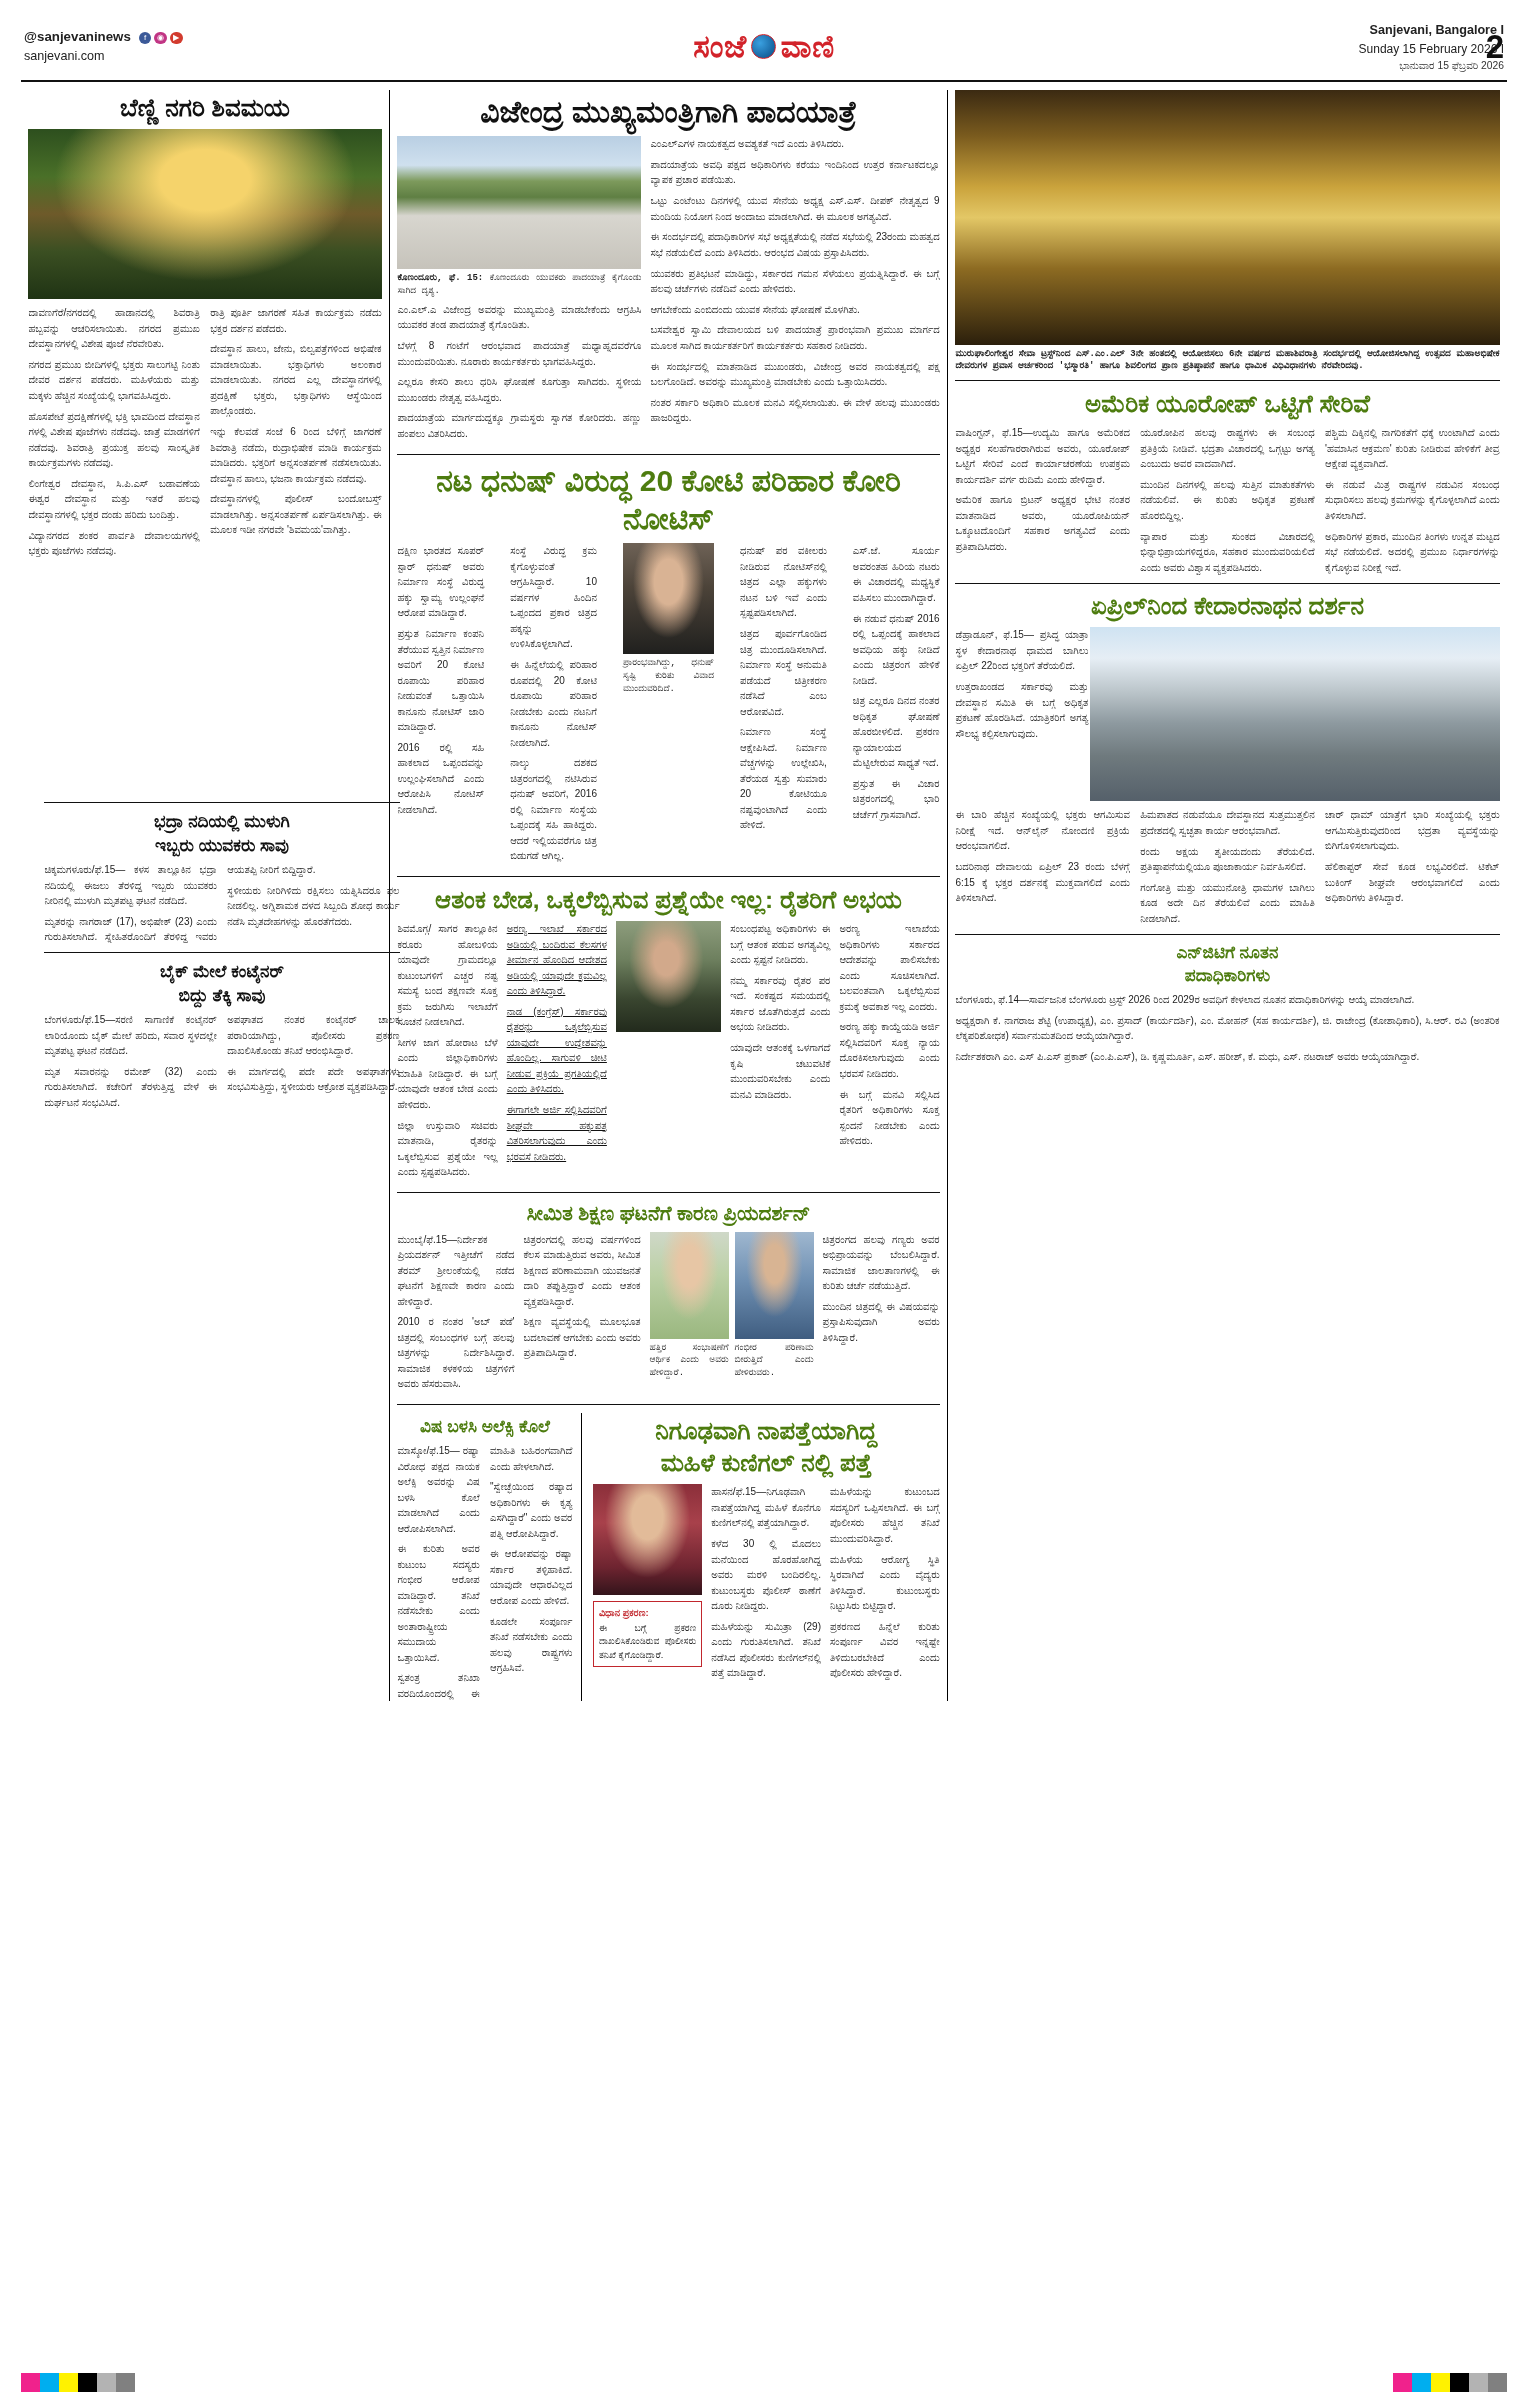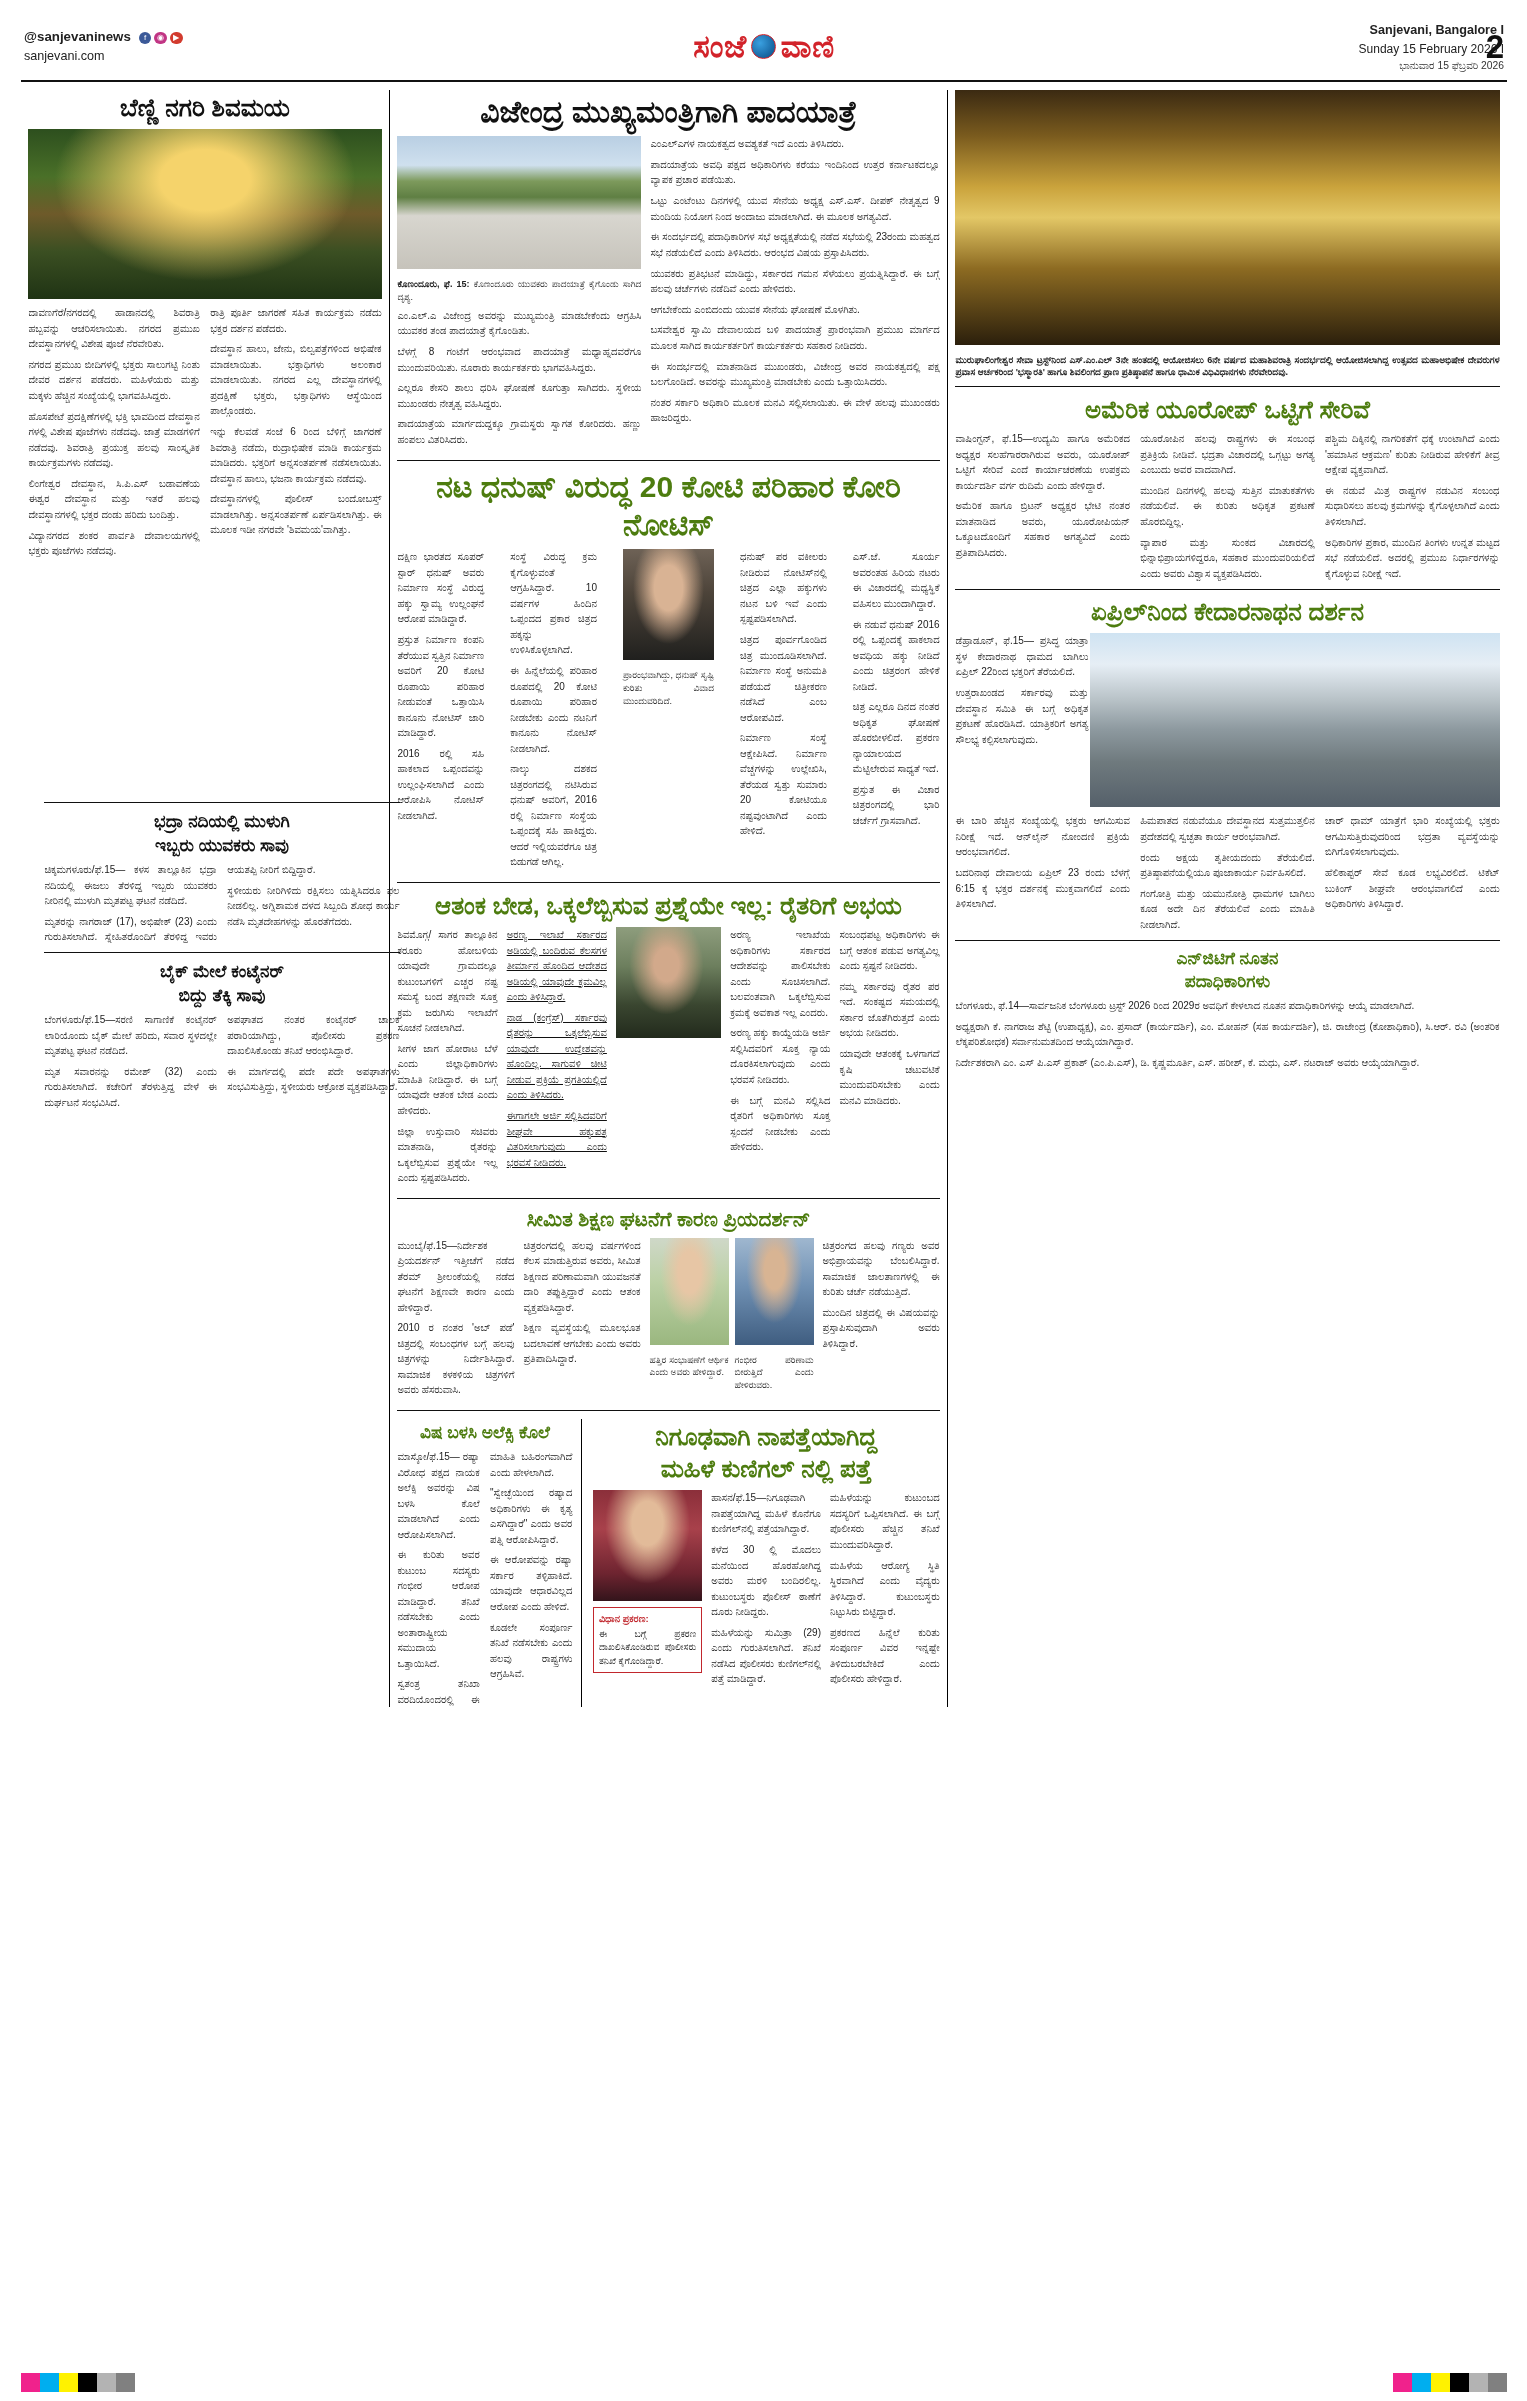--- a/index.html
+++ b/index.html
@@ -85,21 +85,21 @@
   .cols3 { column-count: 3; column-gap: 10.3px; }
   .body-text p { margin: 0 0 5.2px 0; }
 
   .photo {
     width: 100%;
     background: #ccc;
     display:block;
     position: relative;
     overflow:hidden;
   }
-  .cap { font-size: 9px; line-height:1.4; color:#222; margin-top:9px; text-align:justify;}
+  .cap { font-size: 9px; line-height:1.4; color:#222; margin-top:3px; text-align:justify;font-family:Liberation Mono, monospace;}
   .cap-b { font-weight: bold; }
 
   .imgbox { margin: 4.4px 0 6px 0; }
 
   
   .ph-temple {
     background:
       radial-gradient(ellipse at 50% 30%, #f5d36b 0 18%, rgba(245,211,107,0) 60%),
       linear-gradient(180deg,#2d4f1e 0%, #4a7028 28%, #6e5a2a 50%, #3b4f22 72%, #1f3314 100%);
   }
@@ -303,30 +303,30 @@
               <p>ಅರಣ್ಯ ಇಲಾಖೆ ಸರ್ಕಾರದ ಅಡಿಯಲ್ಲಿ ಬಂದಿರುವ ಕೆಲಸಗಳ ತೀರ್ಮಾನ ಹೊಂದಿದ ಆದೇಶದ ಅಡಿಯಲ್ಲಿ ಯಾವುದೇ ಕ್ರಮವಿಲ್ಲ ಎಂದು ತಿಳಿಸಿದ್ದಾರೆ.</p>
               <p>ನಾಡ (ಕಂಗ್ರೆಸ್) ಸರ್ಕಾರವು ರೈತರನ್ನು ಒಕ್ಕಲೆಬ್ಬಿಸುವ ಯಾವುದೇ ಉದ್ದೇಶವನ್ನು ಹೊಂದಿಲ್ಲ. ಸಾಗುವಳಿ ಚೀಟಿ ನೀಡುವ ಪ್ರಕ್ರಿಯೆ ಪ್ರಗತಿಯಲ್ಲಿದೆ ಎಂದು ತಿಳಿಸಿದರು.</p>
               <p>ಈಗಾಗಲೇ ಅರ್ಜಿ ಸಲ್ಲಿಸಿದವರಿಗೆ ಶೀಘ್ರವೇ ಹಕ್ಕುಪತ್ರ ವಿತರಿಸಲಾಗುವುದು ಎಂದು ಭರವಸೆ ನೀಡಿದರು.</p>
             </div>
           </div>
           <div style="flex:1.05;">
             <div class="photo ph-speaker" style="height:111px;"></div>
           </div>
           <div style="flex:1;">
             <div class="body-text">
+              <p>ಸಂಬಂಧಪಟ್ಟ ಅಧಿಕಾರಿಗಳು ಈ ಬಗ್ಗೆ ಆತಂಕ ಪಡುವ ಅಗತ್ಯವಿಲ್ಲ ಎಂದು ಸ್ಪಷ್ಟನೆ ನೀಡಿದರು.</p>
+              <p>ನಮ್ಮ ಸರ್ಕಾರವು ರೈತರ ಪರ ಇದೆ. ಸಂಕಷ್ಟದ ಸಮಯದಲ್ಲಿ ಸರ್ಕಾರ ಜೊತೆಗಿರುತ್ತದೆ ಎಂದು ಅಭಯ ನೀಡಿದರು.</p>
+              <p>ಯಾವುದೇ ಆತಂಕಕ್ಕೆ ಒಳಗಾಗದೆ ಕೃಷಿ ಚಟುವಟಿಕೆ ಮುಂದುವರಿಸಬೇಕು ಎಂದು ಮನವಿ ಮಾಡಿದರು.</p>
+            </div>
+          </div>
+          <div style="flex:1;">
+            <div class="body-text">
               <p>ಅರಣ್ಯ ಇಲಾಖೆಯ ಅಧಿಕಾರಿಗಳು ಸರ್ಕಾರದ ಆದೇಶವನ್ನು ಪಾಲಿಸಬೇಕು ಎಂದು ಸೂಚಿಸಲಾಗಿದೆ. ಬಲವಂತವಾಗಿ ಒಕ್ಕಲೆಬ್ಬಿಸುವ ಕ್ರಮಕ್ಕೆ ಅವಕಾಶ ಇಲ್ಲ ಎಂದರು.</p>
               <p>ಅರಣ್ಯ ಹಕ್ಕು ಕಾಯ್ದೆಯಡಿ ಅರ್ಜಿ ಸಲ್ಲಿಸಿದವರಿಗೆ ಸೂಕ್ತ ನ್ಯಾಯ ದೊರಕಿಸಲಾಗುವುದು ಎಂದು ಭರವಸೆ ನೀಡಿದರು.</p>
               <p>ಈ ಬಗ್ಗೆ ಮನವಿ ಸಲ್ಲಿಸಿದ ರೈತರಿಗೆ ಅಧಿಕಾರಿಗಳು ಸೂಕ್ತ ಸ್ಪಂದನೆ ನೀಡಬೇಕು ಎಂದು ಹೇಳಿದರು.</p>
-            </div>
-          </div>
-          <div style="flex:1;">
-            <div class="body-text">
-              <p>ಸಂಬಂಧಪಟ್ಟ ಅಧಿಕಾರಿಗಳು ಈ ಬಗ್ಗೆ ಆತಂಕ ಪಡುವ ಅಗತ್ಯವಿಲ್ಲ ಎಂದು ಸ್ಪಷ್ಟನೆ ನೀಡಿದರು.</p>
-              <p>ನಮ್ಮ ಸರ್ಕಾರವು ರೈತರ ಪರ ಇದೆ. ಸಂಕಷ್ಟದ ಸಮಯದಲ್ಲಿ ಸರ್ಕಾರ ಜೊತೆಗಿರುತ್ತದೆ ಎಂದು ಅಭಯ ನೀಡಿದರು.</p>
-              <p>ಯಾವುದೇ ಆತಂಕಕ್ಕೆ ಒಳಗಾಗದೆ ಕೃಷಿ ಚಟುವಟಿಕೆ ಮುಂದುವರಿಸಬೇಕು ಎಂದು ಮನವಿ ಮಾಡಿದರು.</p>
             </div>
           </div>
         </div>
       </div>
 
       <div class="rule"></div>
 
       <div>
         <div class="hl hl-md red">ಸೀಮಿತ ಶಿಕ್ಷಣ ಘಟನೆಗೆ ಕಾರಣ ಪ್ರಿಯದರ್ಶನ್</div>
         <div style="display:flex; gap:9px;">

